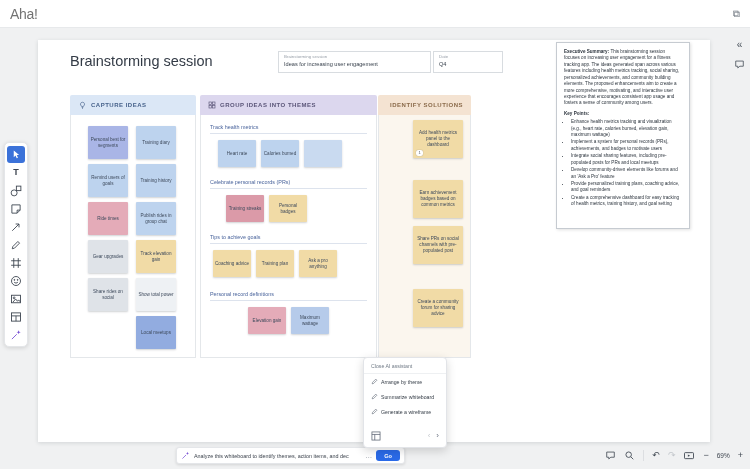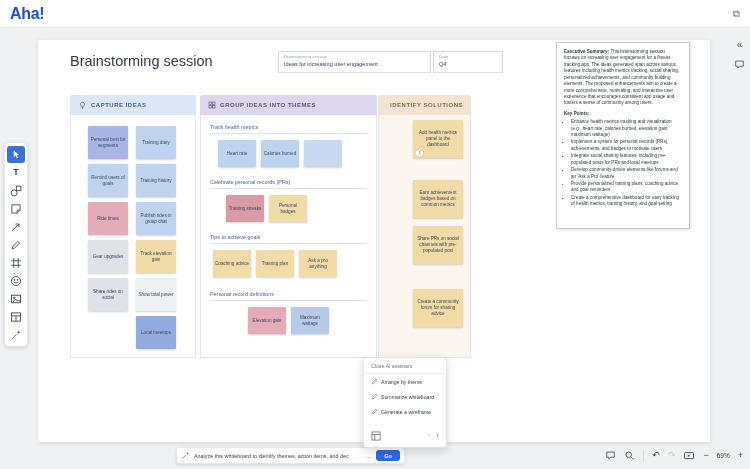--- a/index.html
+++ b/index.html
@@ -4,21 +4,21 @@
 <style>
   * { margin:0; padding:0; box-sizing:border-box; }
   html,body { width:750px; height:469px; overflow:hidden; background:#fff;
     font-family:"Liberation Sans",sans-serif; }
   body { position:relative; }
 
   
   #topbar { position:absolute; top:0; left:0; right:0; height:28px; background:#fff;
     border-bottom:1px solid #e7e9eb; display:flex; align-items:center;
     justify-content:space-between; padding:0 10px; z-index:30; }
-  #logo { font-size:16px; font-weight:bold; color:#1d4ed8; letter-spacing:-.3px; }
+  #logo { font-size:14px; font-weight:normal; color:#737373; letter-spacing:-.3px; }
   #external { font-size:10px; color:#6a727c; cursor:pointer; }
 
   
   #canvas { position:absolute; top:28px; left:0; right:0; bottom:0; background:#f0f1f2; }
 
   
   #whiteboard { position:absolute; left:38px; top:12px; width:672px; height:402px;
     background:#fff; box-shadow:0 1px 4px rgba(30,40,50,.14); }
   #wb-title { position:absolute; left:32px; top:13px; font-size:14.5px; font-weight:500;
     color:#333b46; }

